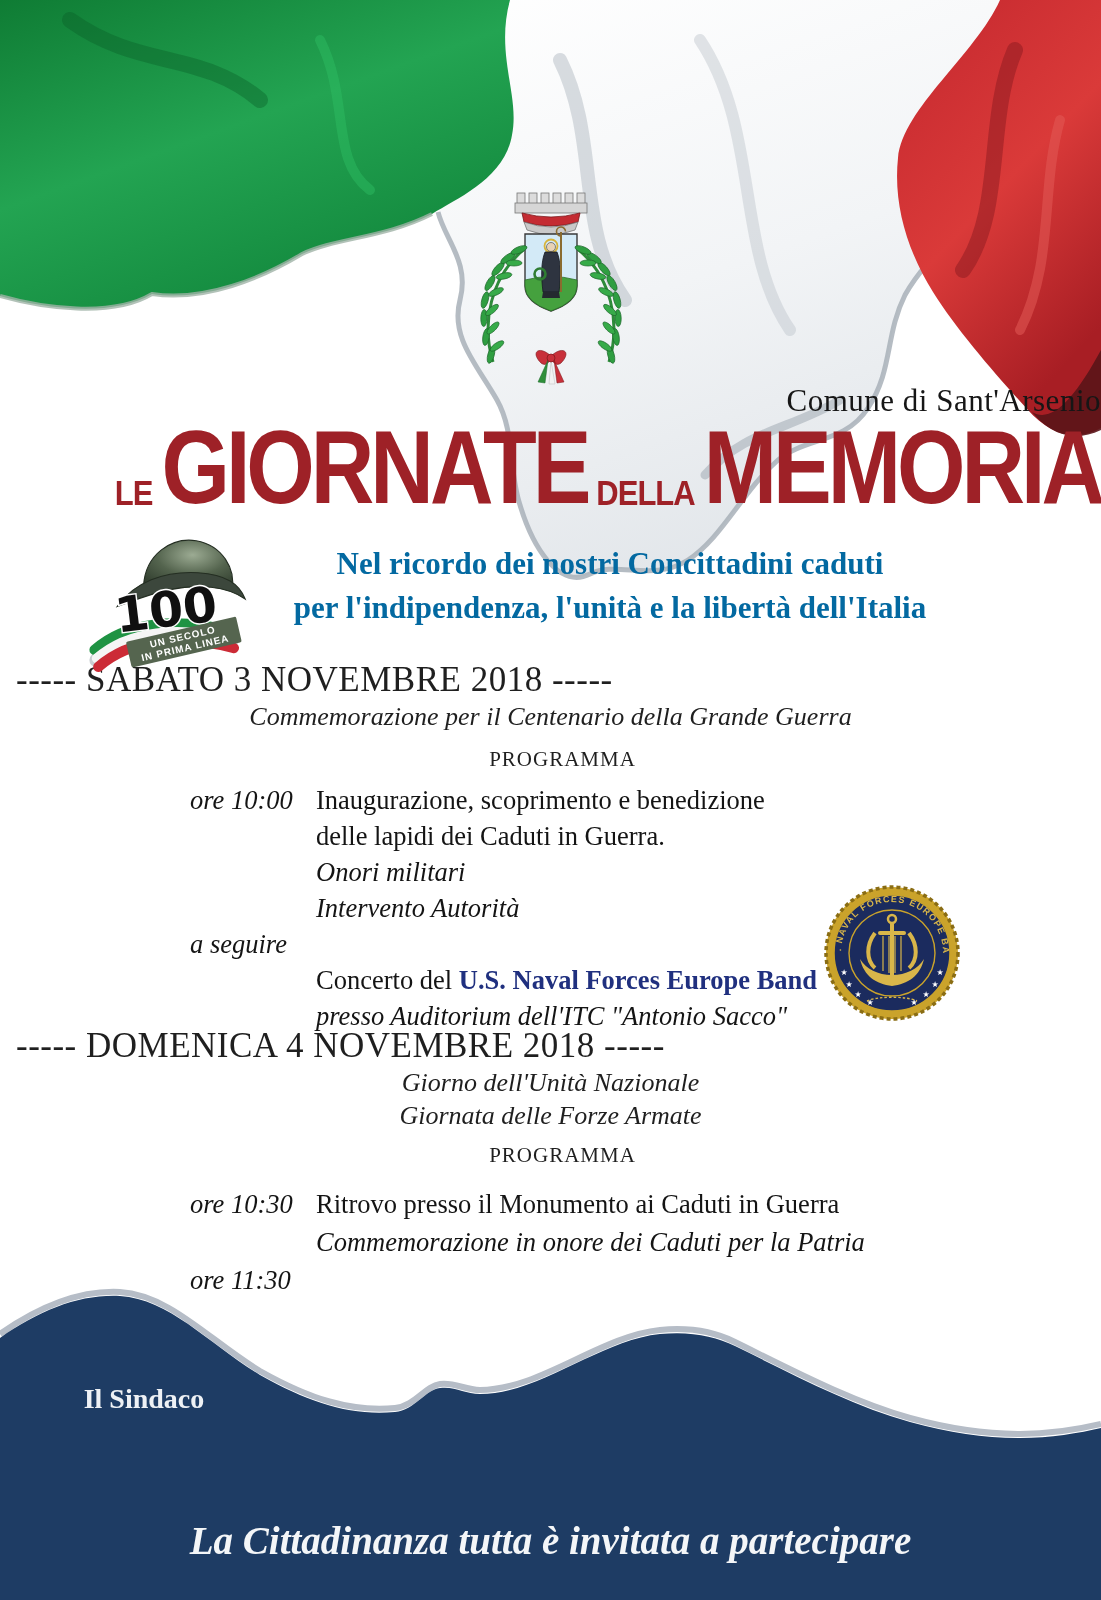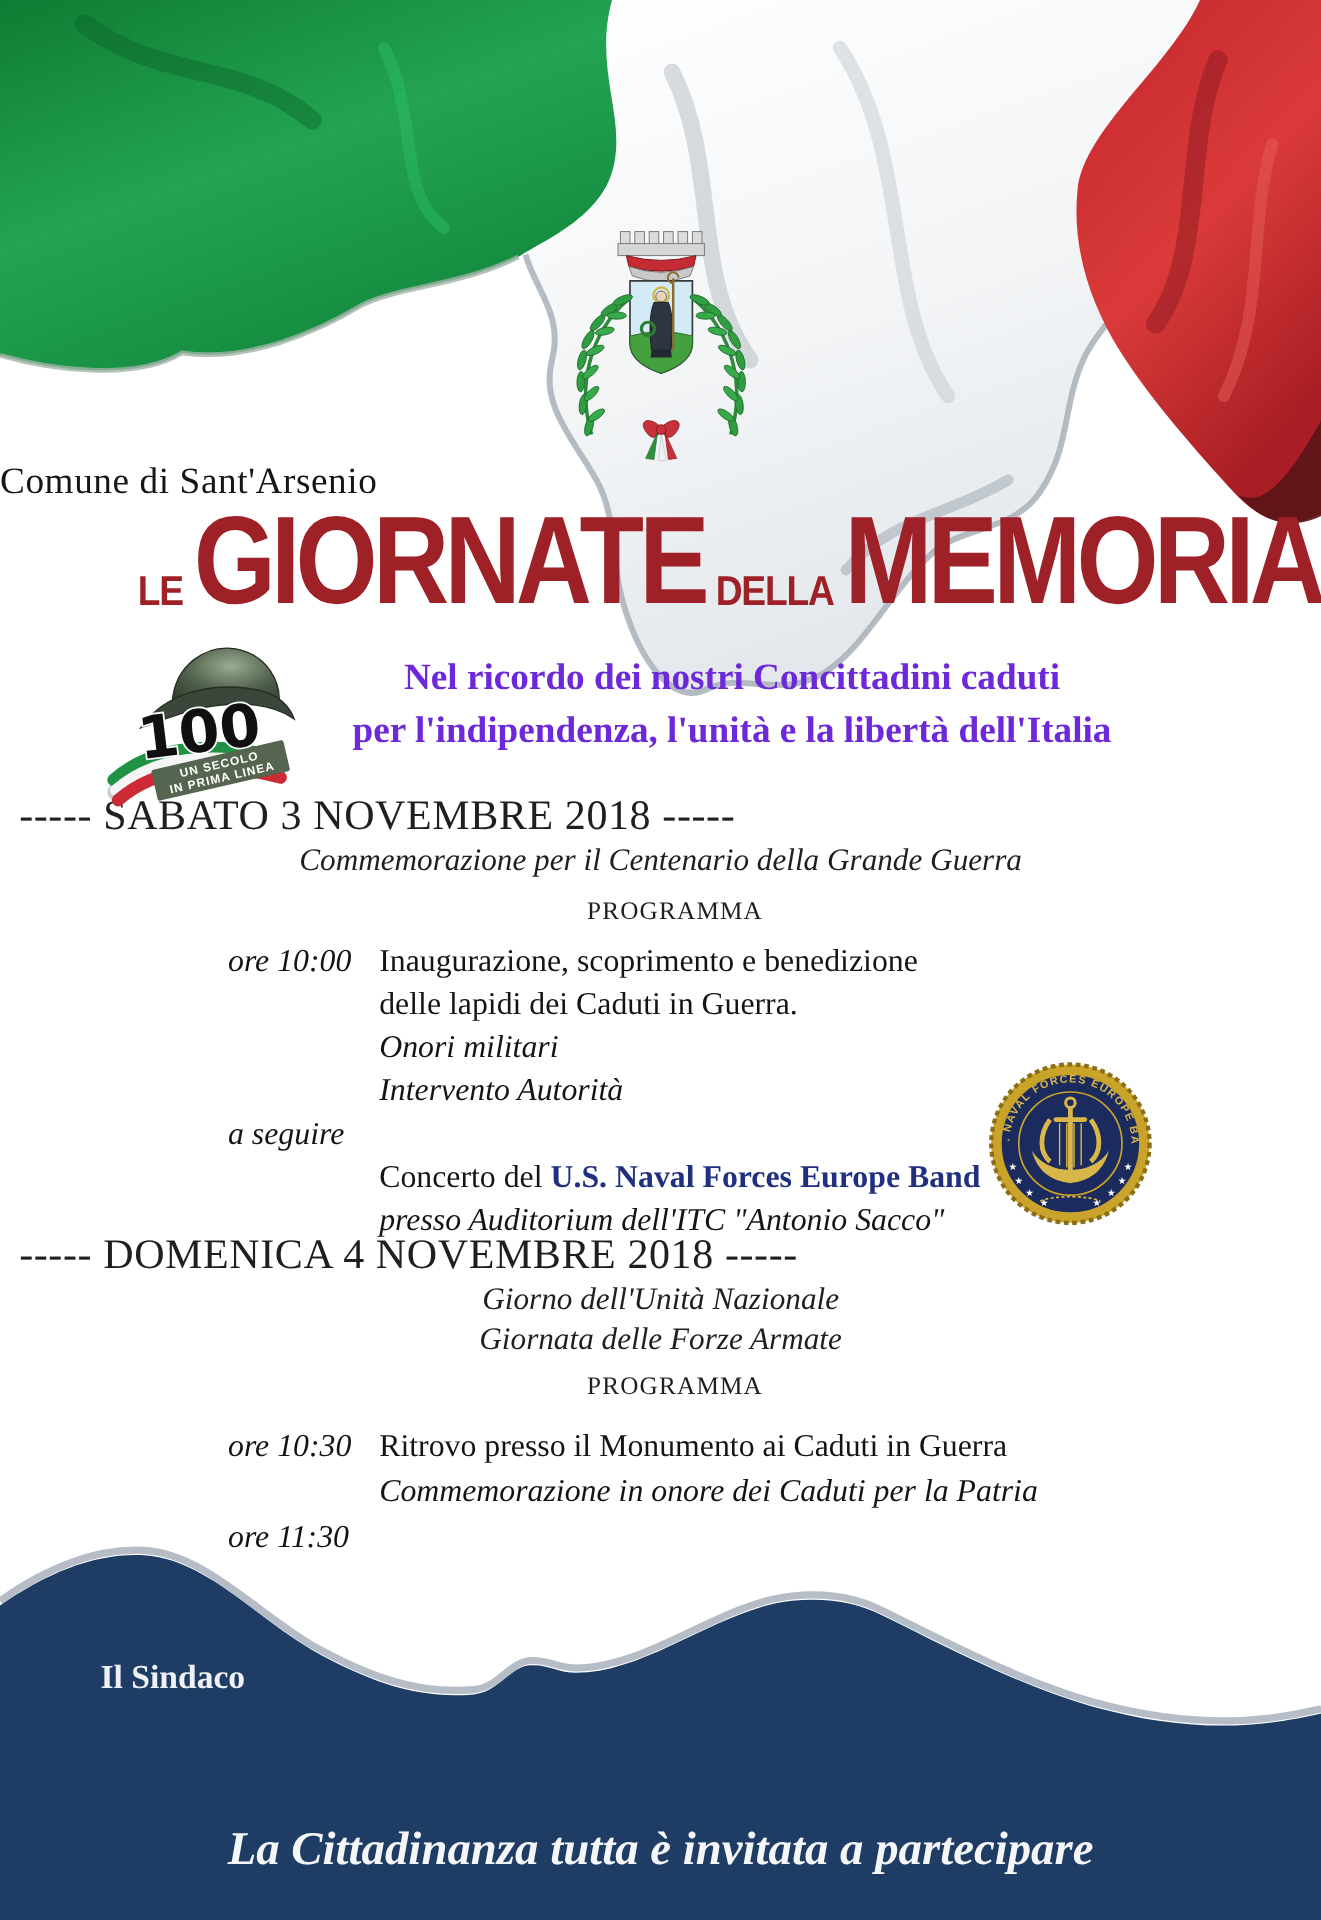--- a/index.html
+++ b/index.html
@@ -2,21 +2,21 @@
 <html><head>
 <meta charset="utf-8">
 <style>
   html,body { margin:0; padding:0; background:#ffffff; }
   .poster {
     position:relative; width:1101px; height:1600px; background:#ffffff;
     overflow:hidden; font-family:"Liberation Serif", serif; color:#1a1a1a;
   }
   .abs { position:absolute; }
   .z2 { z-index:2; }
-  .center { text-align:left; }
+  .center { text-align:right; }
 
   
   #flag { position:absolute; top:0; left:0; z-index:0; }
   #wave { position:absolute; top:1270px; left:0; z-index:1; }
 
   
   #crest { position:absolute; top:190px; left:50%; transform:translateX(-50%); z-index:2; }
   .comune { position:absolute; top:383px; left:0; width:100%; font-size:31px; color:#161616; letter-spacing:.5px; }
 
   
@@ -26,21 +26,21 @@
     color:#9e2127; z-index:2;
     font-family:"Liberation Sans", sans-serif; font-weight:700;
   }
   .t-big  { display:inline-block; font-size:88px; line-height:76px; letter-spacing:-4px;
             transform:scaleY(1.18); transform-origin:bottom; }
   .t-small{ display:inline-block; font-size:31px; line-height:28px; letter-spacing:-1px;
             transform:scaleY(1.12); transform-origin:bottom; margin:0 1px 3px 1px; }
 
   
   .subtitle { position:absolute; top:542px; left:180px; width:860px; text-align:center;
-              font-weight:700; font-size:31px; line-height:44px; color:#6d28d9; z-index:2; }
+              font-weight:700; font-size:31px; line-height:44px; color:#0369a1; z-index:2; }
   #centlogo { position:absolute; top:520px; left:86px; z-index:3; }
 
   
   .sec-head { position:absolute; left:16px; width:100%; text-align:left;
               font-size:35px; letter-spacing:.5px; color:#1f1f1f; z-index:2; }
   .sec-sub  { position:absolute; left:0; width:100%; text-align:center;
               font-style:italic; font-size:26px; color:#1f1f1f; z-index:2; }
   .prog-label { position:absolute; left:0; width:100%; text-align:center;
               font-size:21px; letter-spacing:1px; color:#1f1f1f; z-index:2;padding-left:12px; }
 

